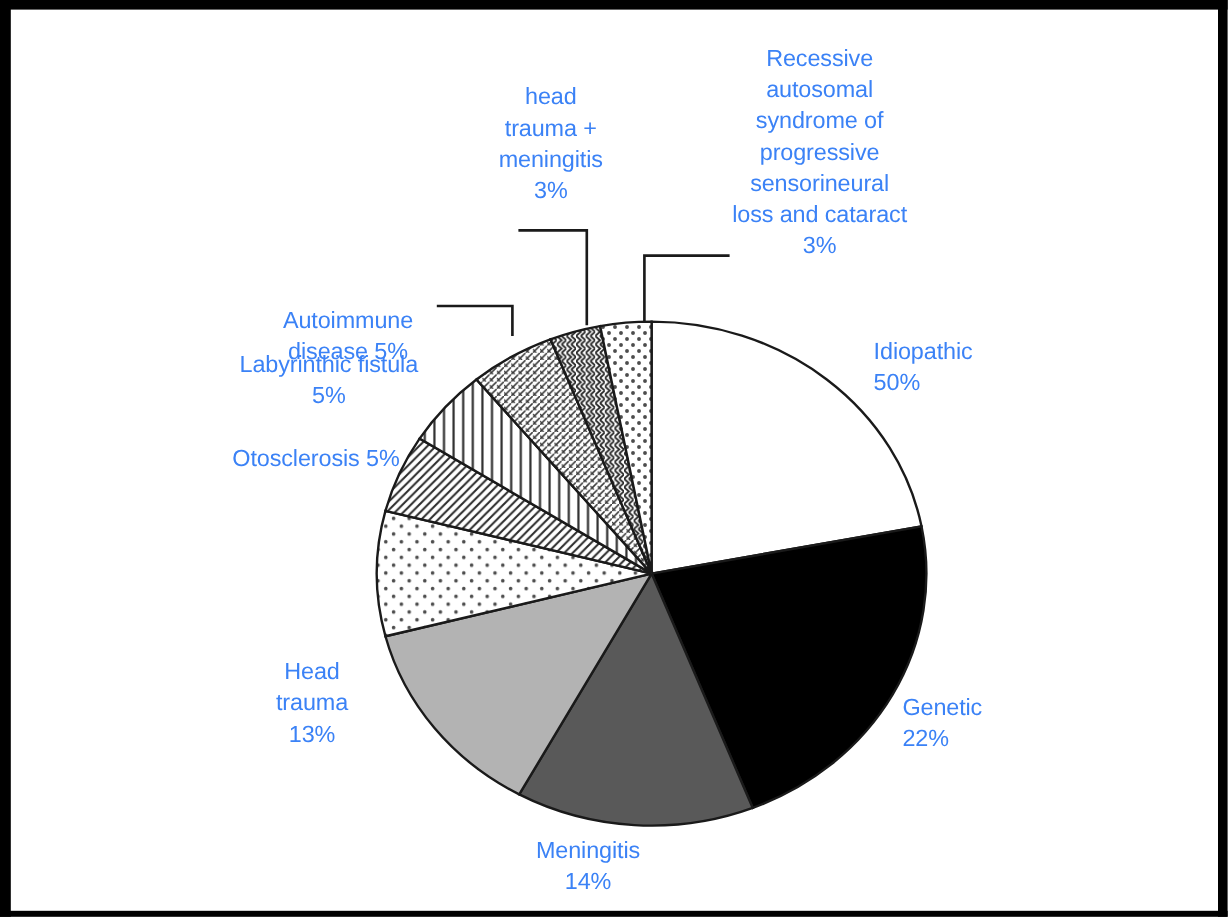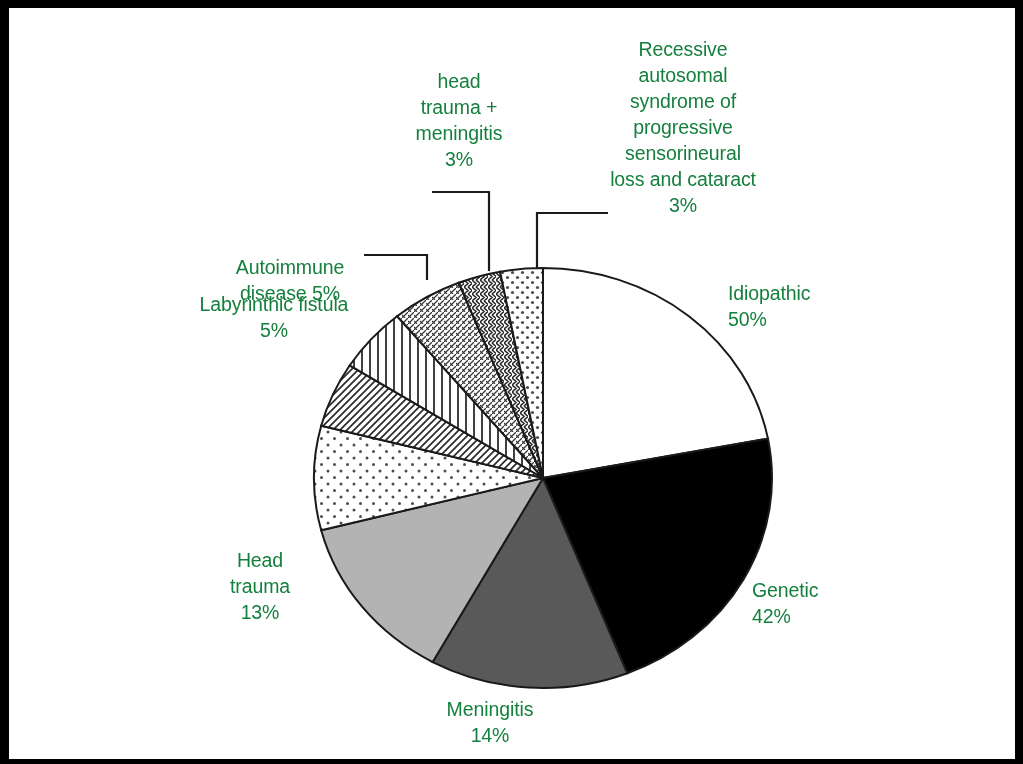--- a/index.html
+++ b/index.html
@@ -30,21 +30,21 @@
   .frame-left   { left: 0; top: 0; width: 9px; height: 764px; }
   .frame-right  { right: 0; top: 0; width: 8px; height: 764px; }
 
   #chart-svg {
     position: absolute;
     left: 0;
     top: 0;
   }
   .slice-label {
     position: absolute;
-    color: #15803d;
+    color: #3b82f6;
     font-size: 19.5px;
     line-height: 1.33;
     text-align: center;
     white-space: pre-line;
     letter-spacing: -0.1px;
   }
   .slice-label.align-right { text-align: right; }
   .slice-label.align-left  { text-align: left; }
 </style>
 </head>
@@ -107,30 +107,31 @@
       <path d="M432,192 L489,192 L489,271"></path>
 
       <path d="M364,255 L427,255 L427,280"></path>
     </g>
   </svg>
 
   <div class="slice-label align-left" style="left:728px; top:281px; width:170px;">Idiopathic
 50%</div>
 
   <div class="slice-label align-left" style="left:752px; top:578px; width:160px;">Genetic
-42%</div>
+22%</div>
 
   <div class="slice-label" style="left:400px; top:697px; width:180px;">Meningitis
 14%</div>
 
   <div class="slice-label" style="left:198px; top:548px; width:124px;">Head
 trauma
 13%</div>
 
 
+  <div class="slice-label align-right" style="left:86px; top:370px; width:247px;">Otosclerosis 5%</div>
 
   <div class="slice-label" style="left:152px; top:292px; width:244px;">Labyrinthic fistula
 5%</div>
 
   <div class="slice-label" style="left:208px; top:211px; width:164px;margin-top:44px;">Autoimmune
 disease 5%</div>
 
   <div class="slice-label" style="left:396px; top:69px; width:126px;">head
 trauma +
 meningitis

